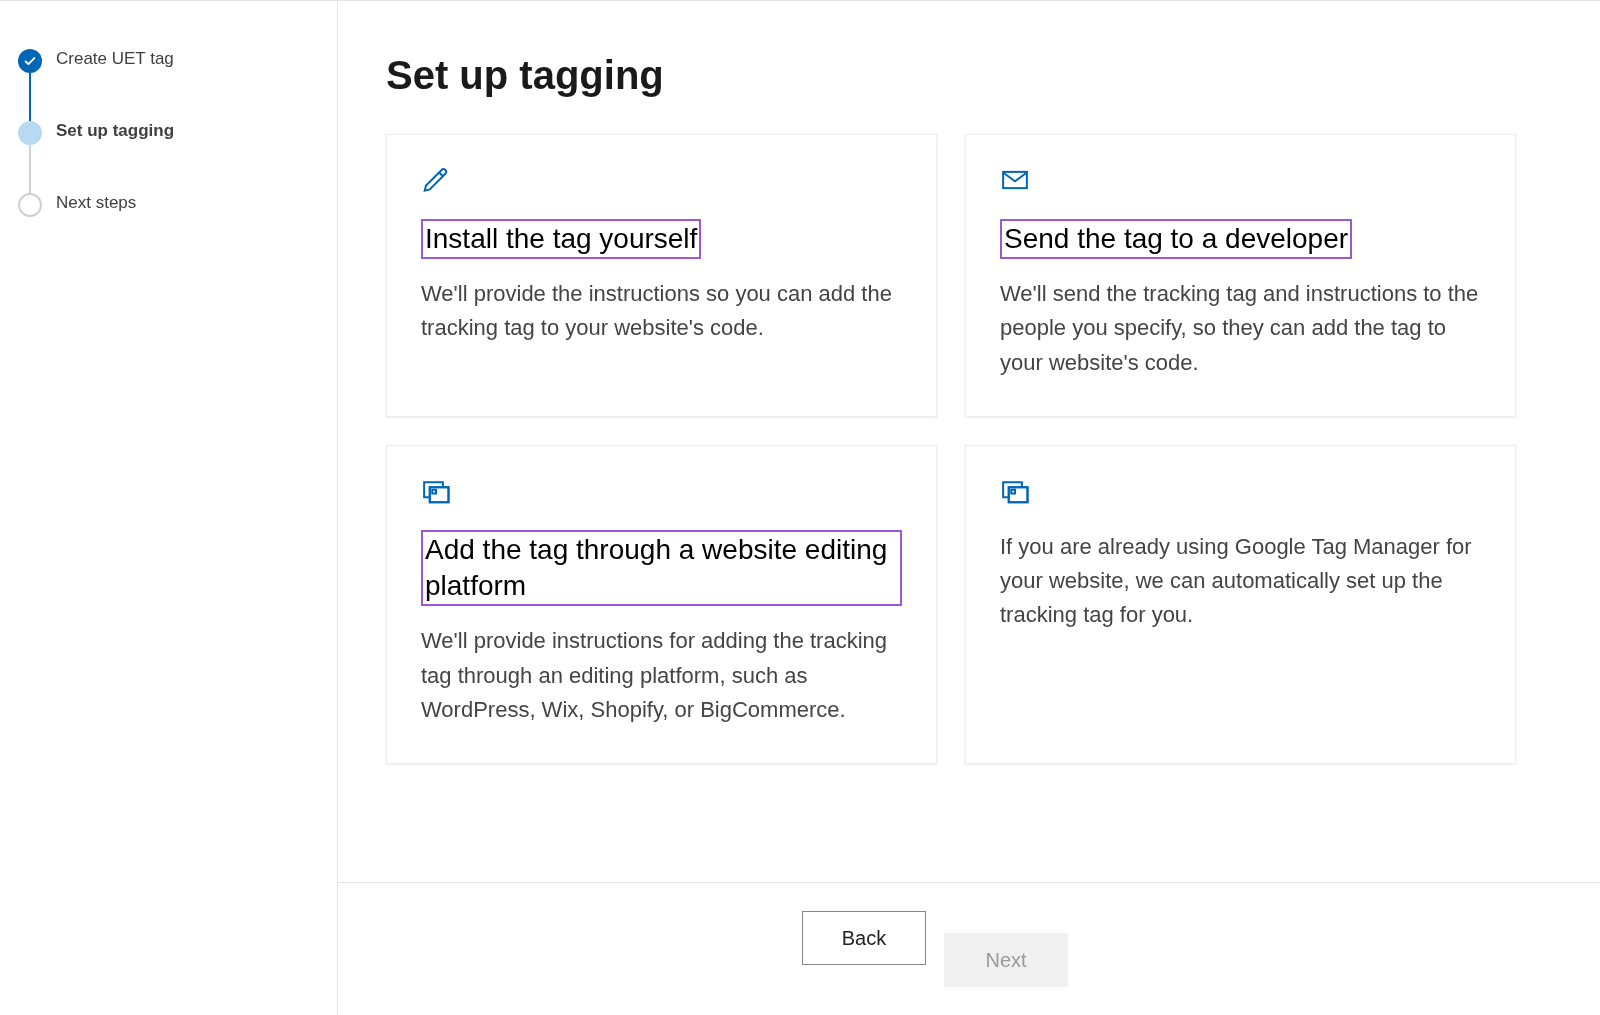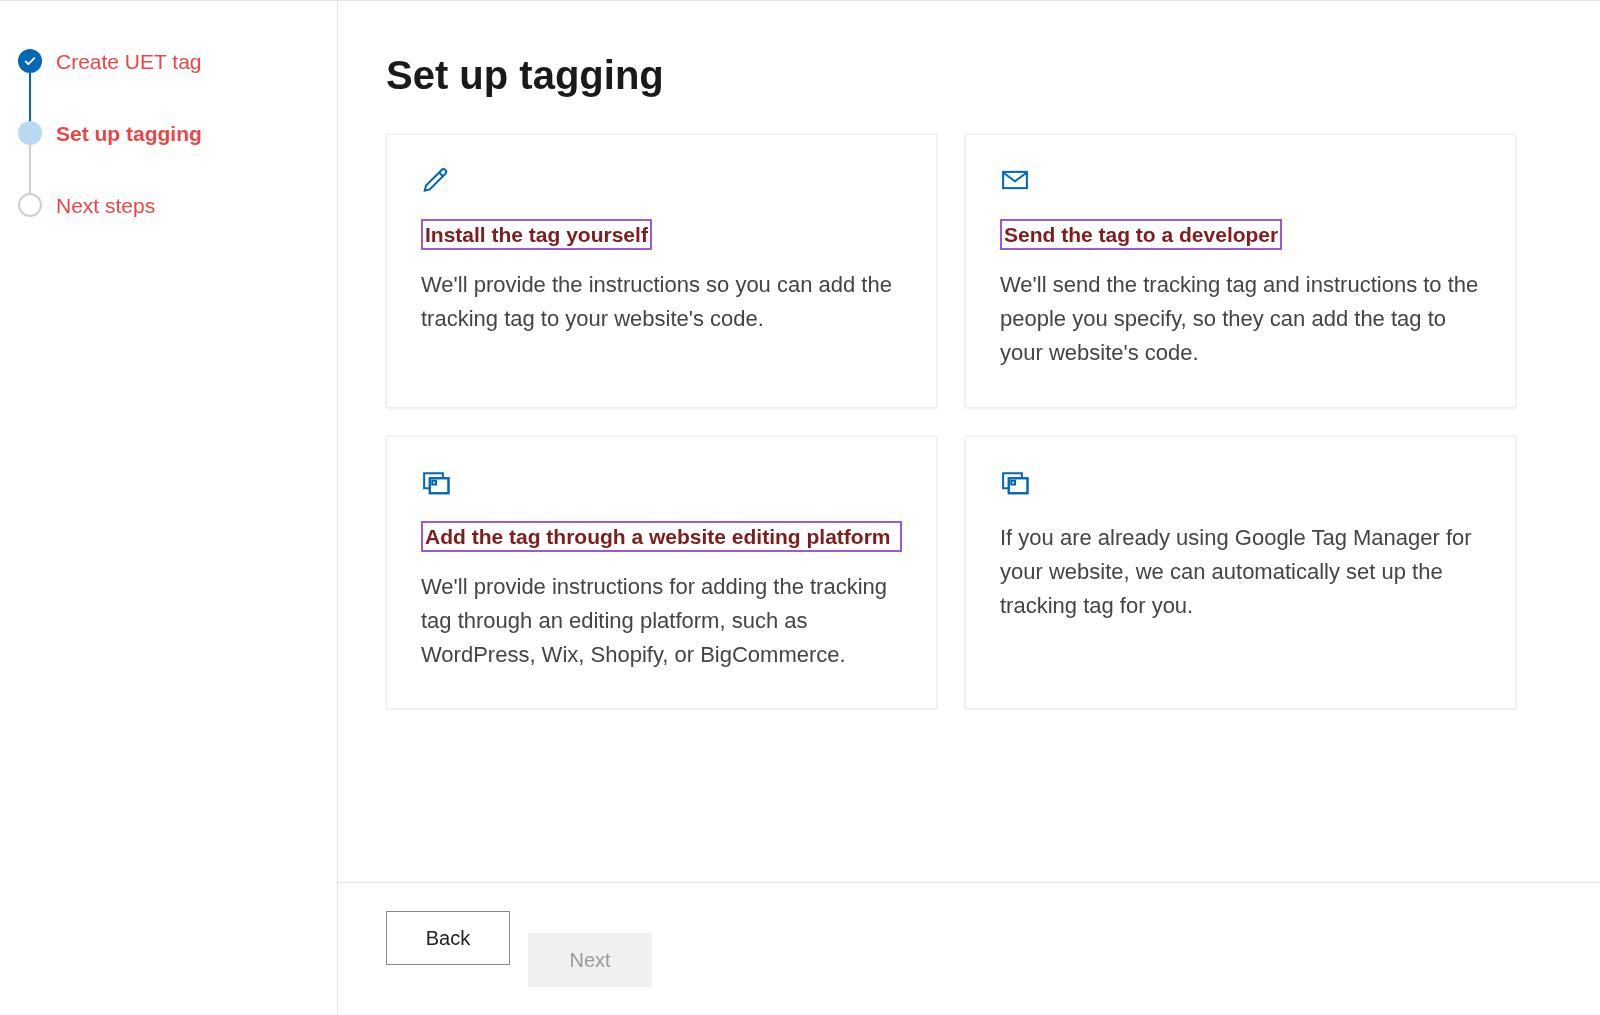--- a/index.html
+++ b/index.html
@@ -51,24 +51,24 @@
   .step.completed .connector { background: #0067b8; }
   .step.completed .indicator { background: #0067b8; }
   .step.completed .indicator svg { display:block; }
   .step.current .indicator { background: #b7d9f2; }
   .step.upcoming .indicator {
     background: #fff;
     border: 2px solid #d0d0d0;
   }
   .step .label {
     margin-left: 14px;
-    font-size: 21px;
+    font-size: 17px;
     line-height: 1.2;
     padding-top: 0px;
-    color: #ef4444;
+    color: #404040;
   }
   .step.current .label { font-weight: 600; }
   .check-svg { width:14px; height:14px; }
   
   .main {
     flex: 1;
     display: flex;
     flex-direction: column;
     position: relative;
   }
@@ -95,44 +95,45 @@
     box-shadow: 0 1px 3px rgba(0,0,0,0.06), 0 0 0 1px rgba(0,0,0,0.01);
     padding: 30px 34px 36px 34px;
     cursor: pointer;
   }
   .card .icon {
     color: #0067b8;
     margin-bottom: 24px;
   }
   .card .icon svg { width: 30px; height: 30px; display:block; }
   .card h2 {
-    font-size: 21px;
-    font-weight: 700;
+    font-size: 28px;
+    font-weight: 400;
     line-height: 1.3;
-    color: #7f1d1d;
+    color: #000000;
     display: inline;
   }
   .card .title-wrap {
     border: 2.5px solid #9b59d6;
     display: inline-block;
     padding: 0 2px;
     margin-bottom: 18px;
   }
   .card .title-wrap.block { display:block;margin-top:10px; }
   .card p.desc {
     font-size: 22px;
     line-height: 1.55;
     color: #444;
   }
   
   .footer {
     border-top: 1px solid #e5e5e5;
     padding: 28px 48px;
     display: flex;
     gap: 18px;
+    justify-content: center;
   }
   .btn {
     min-width: 124px;
     height: 54px;
     font-size: 20px;
     font-family: inherit;
     background: #fff;
     border: 1px solid #888;
     cursor: pointer;
     color: #222;

